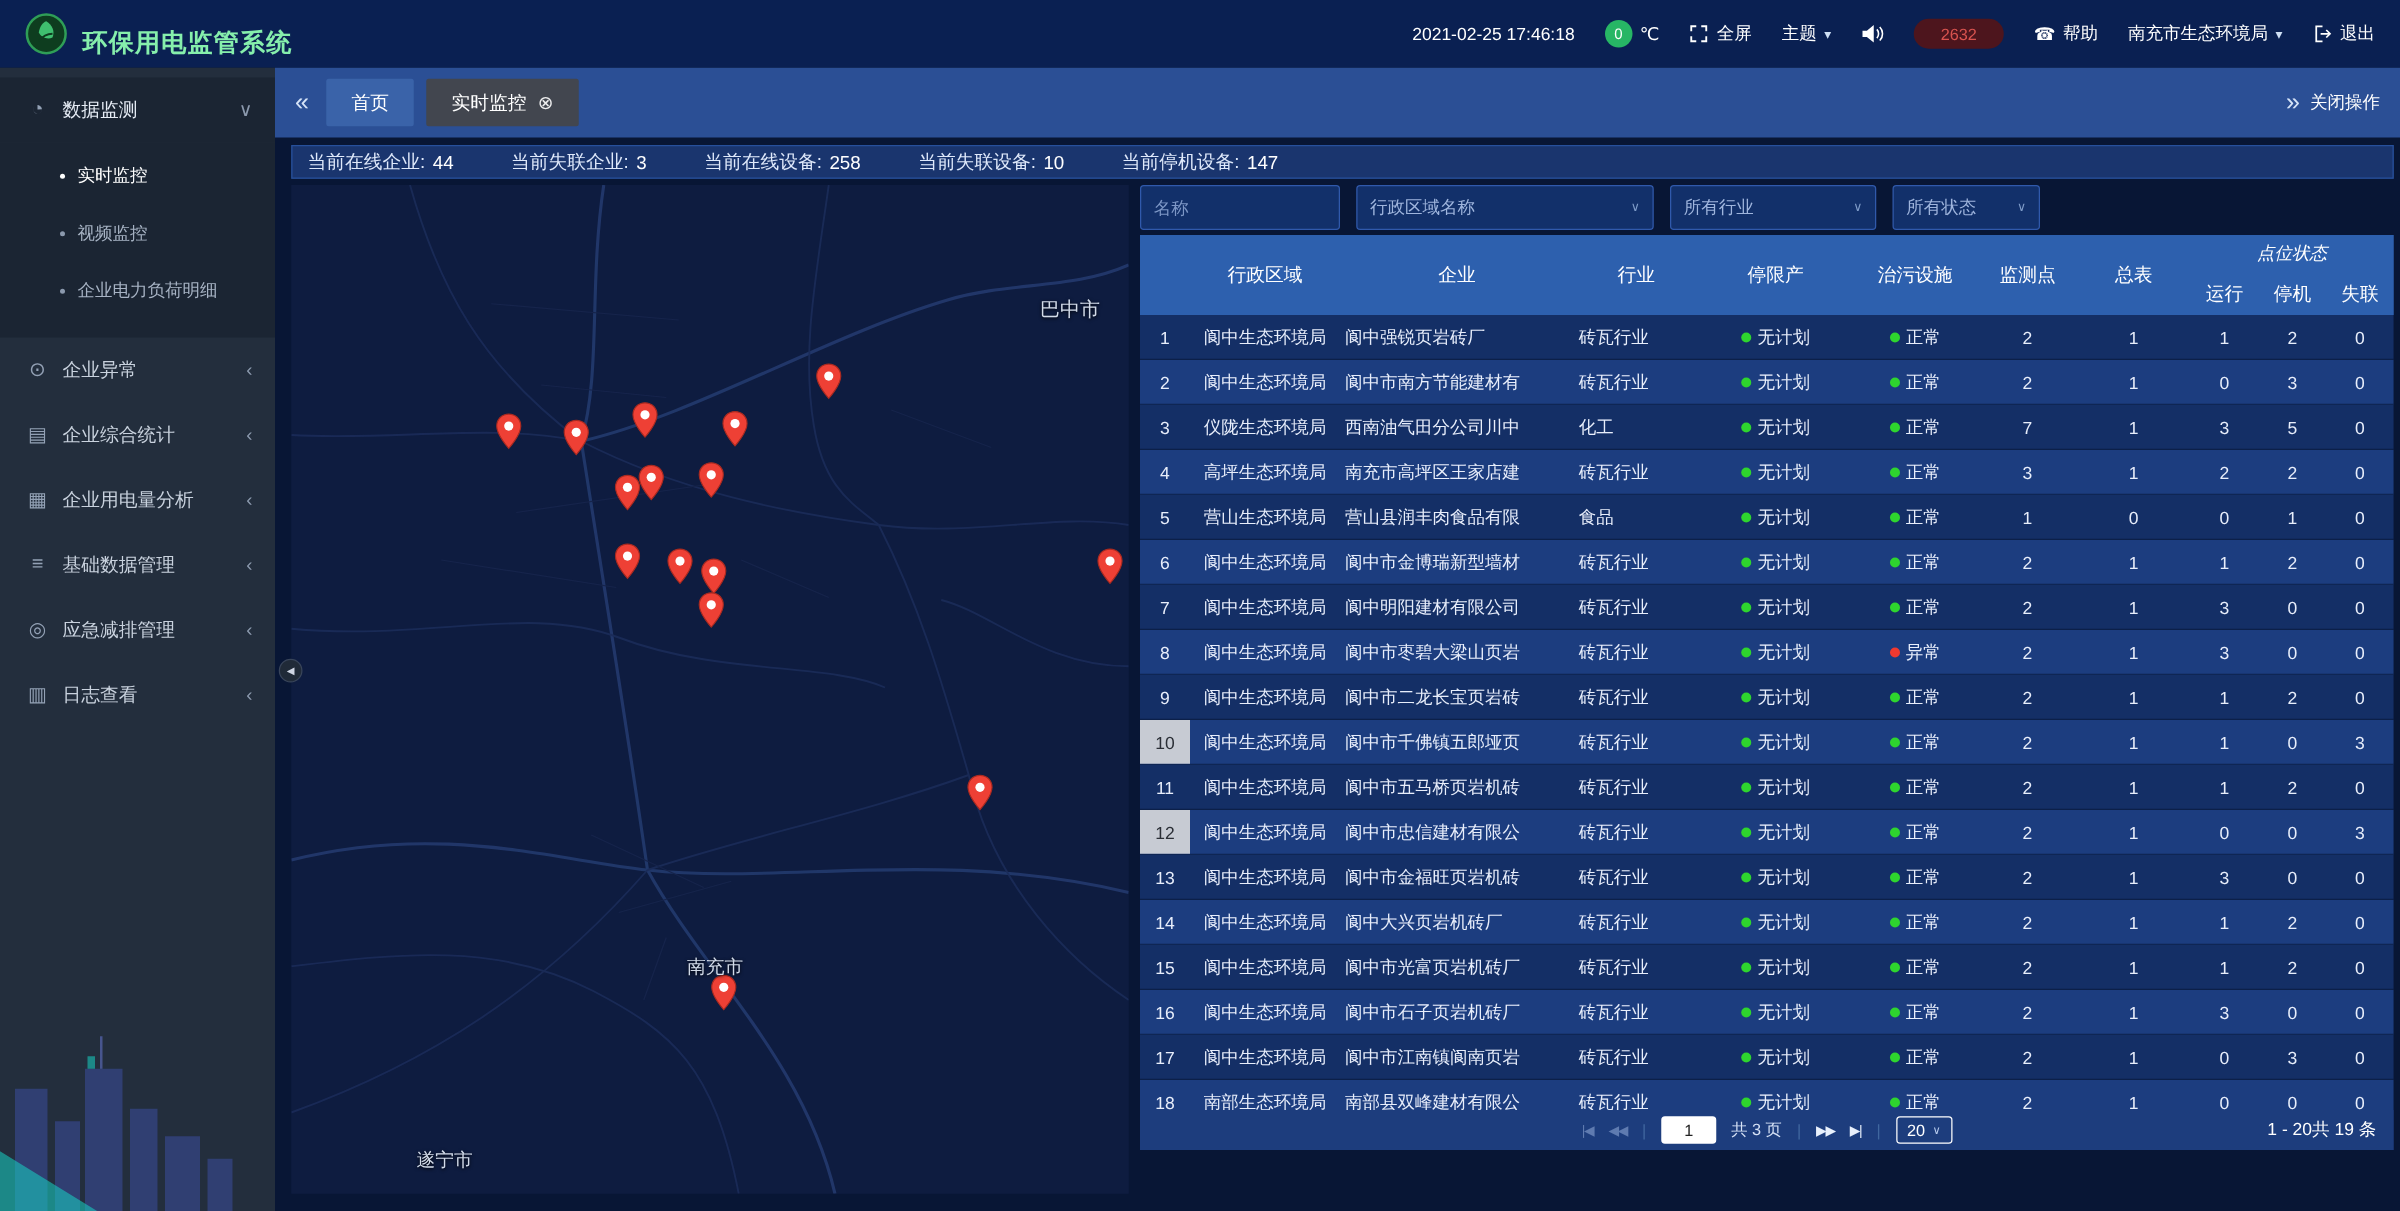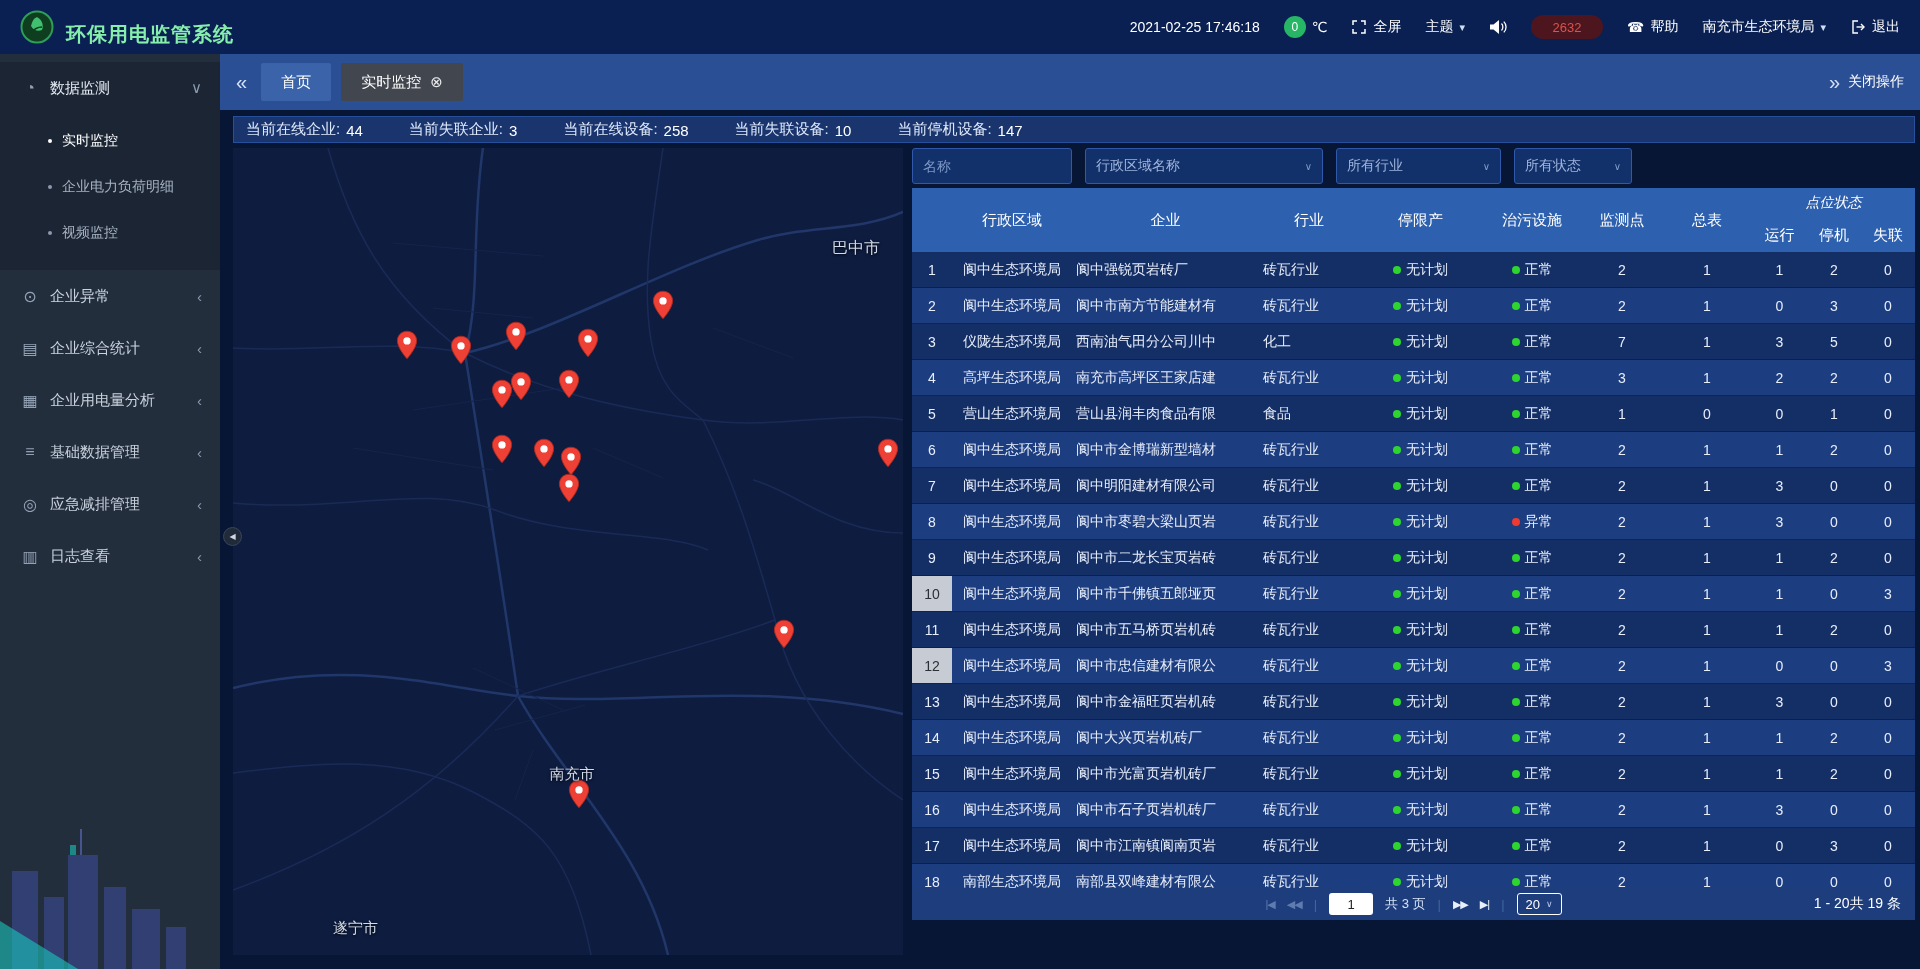--- a/index.html
+++ b/index.html
@@ -226,25 +226,25 @@
     <span class="mg-label" data-interactable="false">数据监测</span>
     <i class="chev" data-interactable="false">∨</i>
   </div>
       <div class="menu-children" data-interactable="false">
         <div class="menu-child active" data-interactable="true">
     <span class="dot" data-interactable="false"></span>
     <span class="mc-label" data-interactable="false">实时监控</span>
   </div>
         <div class="menu-child" data-interactable="true">
     <span class="dot" data-interactable="false"></span>
-    <span class="mc-label" data-interactable="false">企业电力负荷明细</span>
+    <span class="mc-label" data-interactable="false">视频监控</span>
   </div>
         <div class="menu-child" data-interactable="true">
     <span class="dot" data-interactable="false"></span>
-    <span class="mc-label" data-interactable="false">视频监控</span>
+    <span class="mc-label" data-interactable="false">企业电力负荷明细</span>
   </div>
       </div>
       <div class="menu-group-header" data-interactable="true">
     <i class="mi" data-interactable="false">⊙</i>
     <span class="mg-label" data-interactable="false">企业异常</span>
     <i class="chev" data-interactable="false">‹</i>
   </div>
       <div class="menu-group-header" data-interactable="true">
     <i class="mi" data-interactable="false">▤</i>
     <span class="mg-label" data-interactable="false">企业综合统计</span>

